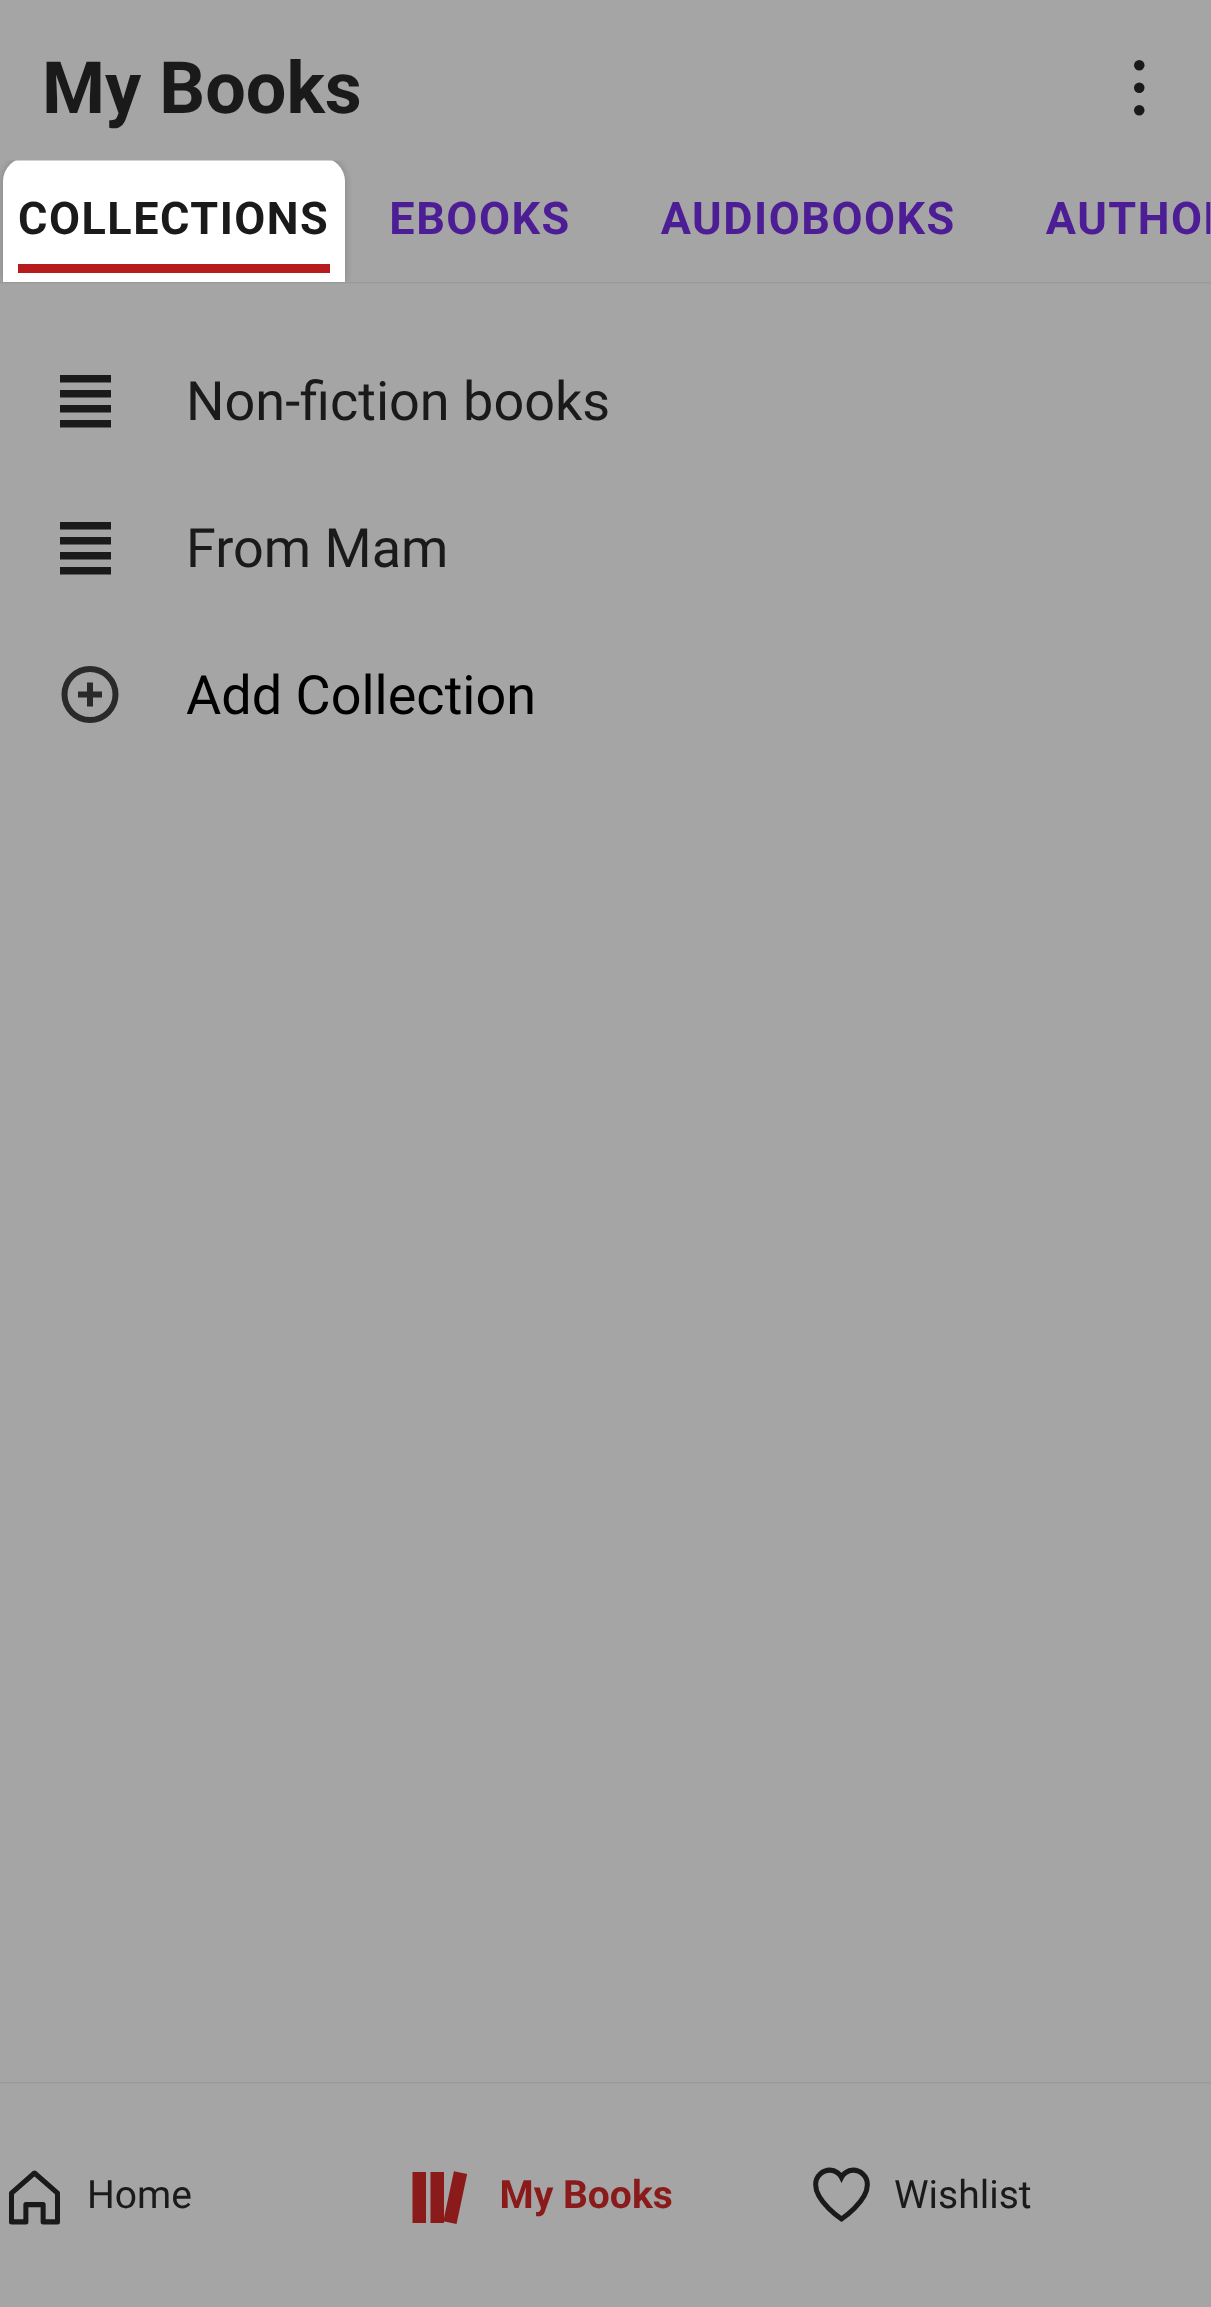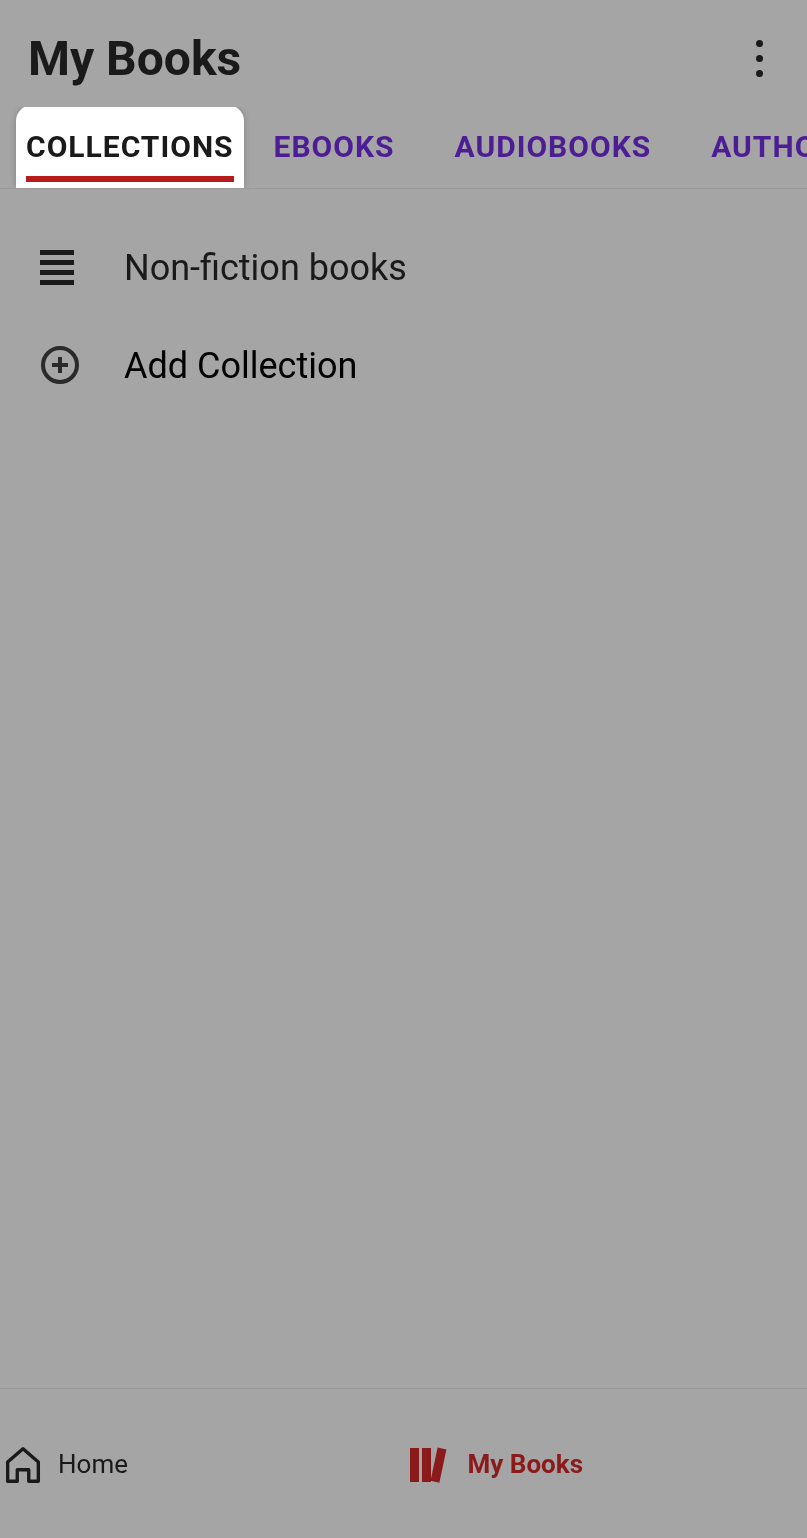--- a/index.html
+++ b/index.html
@@ -59,21 +59,21 @@
       white-space: nowrap;
       cursor: pointer;
       position: relative;
     }
     .tab.active {
       background: #fff;
       color: #1a1a1a;
       border-radius: 16px 16px 0 0;
       box-shadow: 0 0 6px rgba(0,0,0,0.2);
       padding: 24px 10px;
-      margin-left: 16px;
+      margin-left: 2px;
     }
     .tab.active::after {
       content: "";
       position: absolute;
       left: 10px;
       right: 10px;
       bottom: 6px;
       height: 6px;
       background: #b71c1c;
     }
@@ -183,20 +183,29 @@
 <div class="collections-list">
   <div class="collection-row">
     <div class="row-icon">
       <div class="bar"></div>
         <div class="bar"></div>
         <div class="bar"></div>
         <div class="bar"></div>
     </div>
     <div class="row-label">Non-fiction books</div>
   </div>
+  <div class="collection-row">
+    <div class="row-icon">
+      <div class="bar"></div>
+        <div class="bar"></div>
+        <div class="bar"></div>
+        <div class="bar"></div>
+    </div>
+    <div class="row-label">From Mam</div>
+  </div>
   <div class="collection-row add-row">
     <div class="add-icon">
       <svg viewBox="0 0 40 40" fill="none">
         <circle cx="20" cy="20" r="17" stroke="#2a2a2a" stroke-width="4"></circle>
         <line x1="20" y1="12" x2="20" y2="28" stroke="#2a2a2a" stroke-width="4"></line>
         <line x1="12" y1="20" x2="28" y2="20" stroke="#2a2a2a" stroke-width="4"></line>
       </svg>
     </div>
     <div class="row-label">Add Collection</div>
   </div>
@@ -214,13 +223,21 @@
   <div class="nav-item active">
     <div class="nav-icon-wrap">
       <svg width="52" height="48" viewBox="0 0 52 48" fill="none">
         <rect x="6" y="8" width="9" height="34" fill="#8b1a1a"></rect>
         <rect x="18" y="8" width="9" height="34" fill="#8b1a1a"></rect>
         <rect x="30" y="8" width="9" height="34" fill="#8b1a1a" transform="rotate(12 34 25)"></rect>
       </svg>
     </div>
     <div class="nav-label">My Books</div>
   </div>
+  <div class="nav-item">
+    <div class="nav-icon-wrap">
+      <svg width="46" height="46" viewBox="0 0 48 48" fill="none">
+        <path d="M24 40 C24 40 6 28 6 16 C6 10 11 6 16 6 C20 6 23 9 24 11 C25 9 28 6 32 6 C37 6 42 10 42 16 C42 28 24 40 24 40 Z" stroke="#1a1a1a" stroke-width="3.5" fill="none"></path>
+      </svg>
+    </div>
+    <div class="nav-label">Wishlist</div>
+  </div>
 </div>
 
 </body></html>

